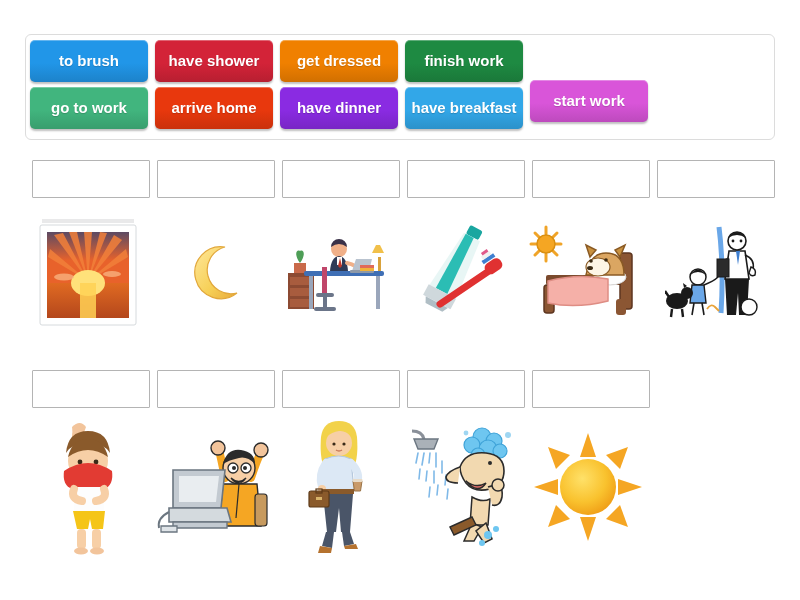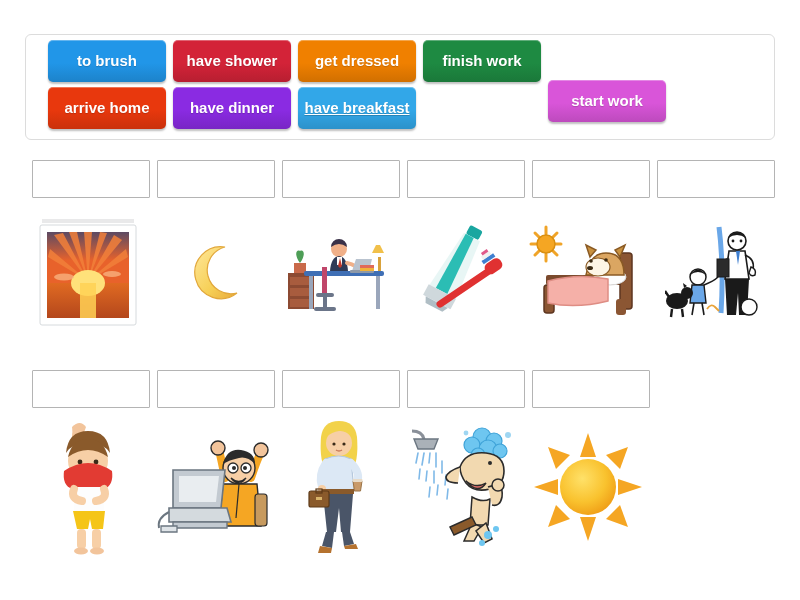--- a/index.html
+++ b/index.html
@@ -11,21 +11,21 @@
     position:relative;
   }
 
   
   #wordbank{
     position:absolute;left:25px;top:34px;width:750px;height:106px;
     background:#ffffff;
     border:1px solid #dcdcdc;
     border-radius:6px;
     box-sizing:border-box;
-    padding:5px 22px;
+    padding:5px 4px;
   }
   .bank-row{display:flex;height:44px;margin-bottom:3px;}
   .tile{
     width:118px;height:42px;margin-right:7px;
     border-radius:5px;
     display:flex;align-items:center;justify-content:center;
     text-align:center;
     color:#ffffff;
     font-size:15px;font-weight:bold;
     line-height:1.05;
@@ -69,23 +69,24 @@
 
   <div class="bank-row">
     <div class="tile" style="background: linear-gradient(rgb(33, 150, 232) 0%, rgb(33, 150, 232) 55%, rgba(0, 0, 0, 0.13) 100%), rgb(33, 150, 232);">to brush</div>
     <div class="tile" style="background: linear-gradient(rgb(211, 35, 56) 0%, rgb(211, 35, 56) 55%, rgba(0, 0, 0, 0.13) 100%), rgb(211, 35, 56);">have shower</div>
     <div class="tile" style="background: linear-gradient(rgb(240, 128, 0) 0%, rgb(240, 128, 0) 55%, rgba(0, 0, 0, 0.13) 100%), rgb(240, 128, 0);">get dressed</div>
     <div class="tile" style="background: linear-gradient(rgb(30, 138, 66) 0%, rgb(30, 138, 66) 55%, rgba(0, 0, 0, 0.13) 100%), rgb(30, 138, 66);">finish work</div>
     <div class="tile" style="background: linear-gradient(rgb(217, 85, 217) 0%, rgb(217, 85, 217) 55%, rgba(0, 0, 0, 0.13) 100%), rgb(217, 85, 217); margin-top: 40px;">start work</div>
   </div>
 
   <div class="bank-row">
+    <div class="tile" style="background: linear-gradient(rgb(65, 181, 126) 0%, rgb(65, 181, 126) 55%, rgba(0, 0, 0, 0.13) 100%), rgb(65, 181, 126);">go to work</div>
     <div class="tile" style="background: linear-gradient(rgb(232, 56, 13) 0%, rgb(232, 56, 13) 55%, rgba(0, 0, 0, 0.13) 100%), rgb(232, 56, 13);">arrive home</div>
     <div class="tile" style="background: linear-gradient(rgb(138, 43, 226) 0%, rgb(138, 43, 226) 55%, rgba(0, 0, 0, 0.13) 100%), rgb(138, 43, 226);">have dinner</div>
-    <div class="tile" style="background: linear-gradient(rgb(50, 167, 232) 0%, rgb(50, 167, 232) 55%, rgba(0, 0, 0, 0.13) 100%), rgb(50, 167, 232); text-decoration: underline;">have breakfast</div>
+    <div class="tile" style="background: linear-gradient(rgb(50, 167, 232) 0%, rgb(50, 167, 232) 55%, rgba(0, 0, 0, 0.13) 100%), rgb(50, 167, 232);">have breakfast</div>
     <div class="tile empty" style="background: transparent;"></div>
   </div>
 
 </div>
 
 <div class="slot-row" id="slots1">
   <div class="slot"></div>
   <div class="slot"></div>
   <div class="slot"></div>
   <div class="slot"></div>

